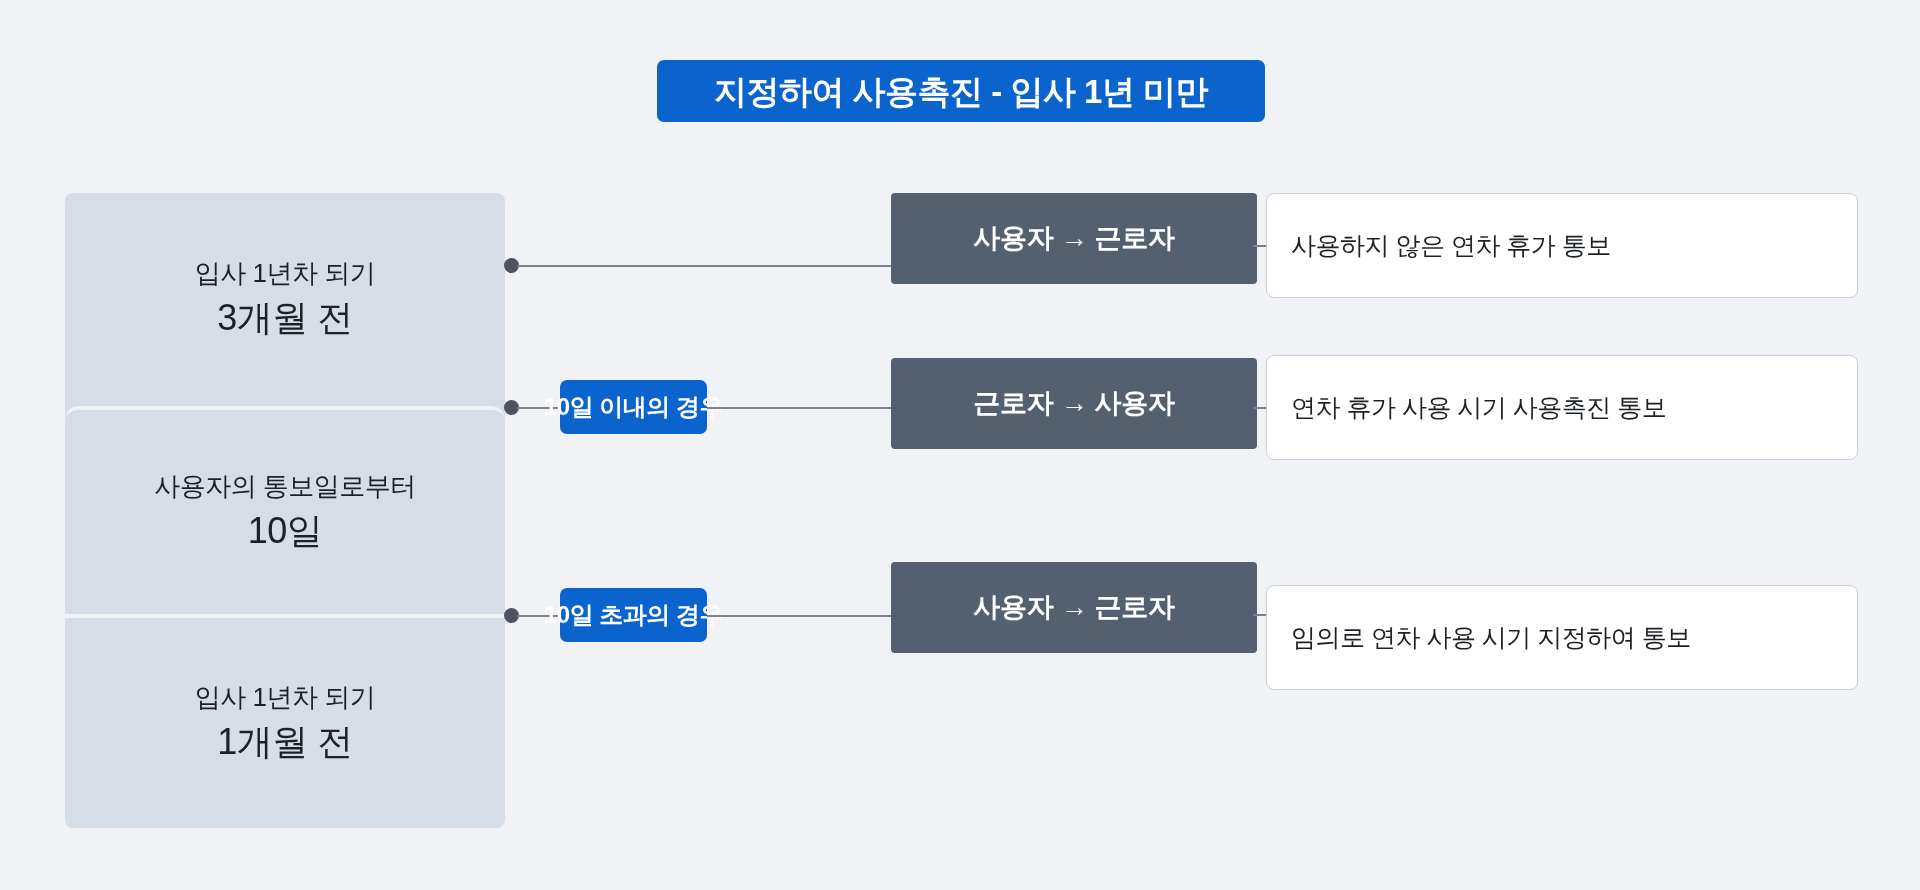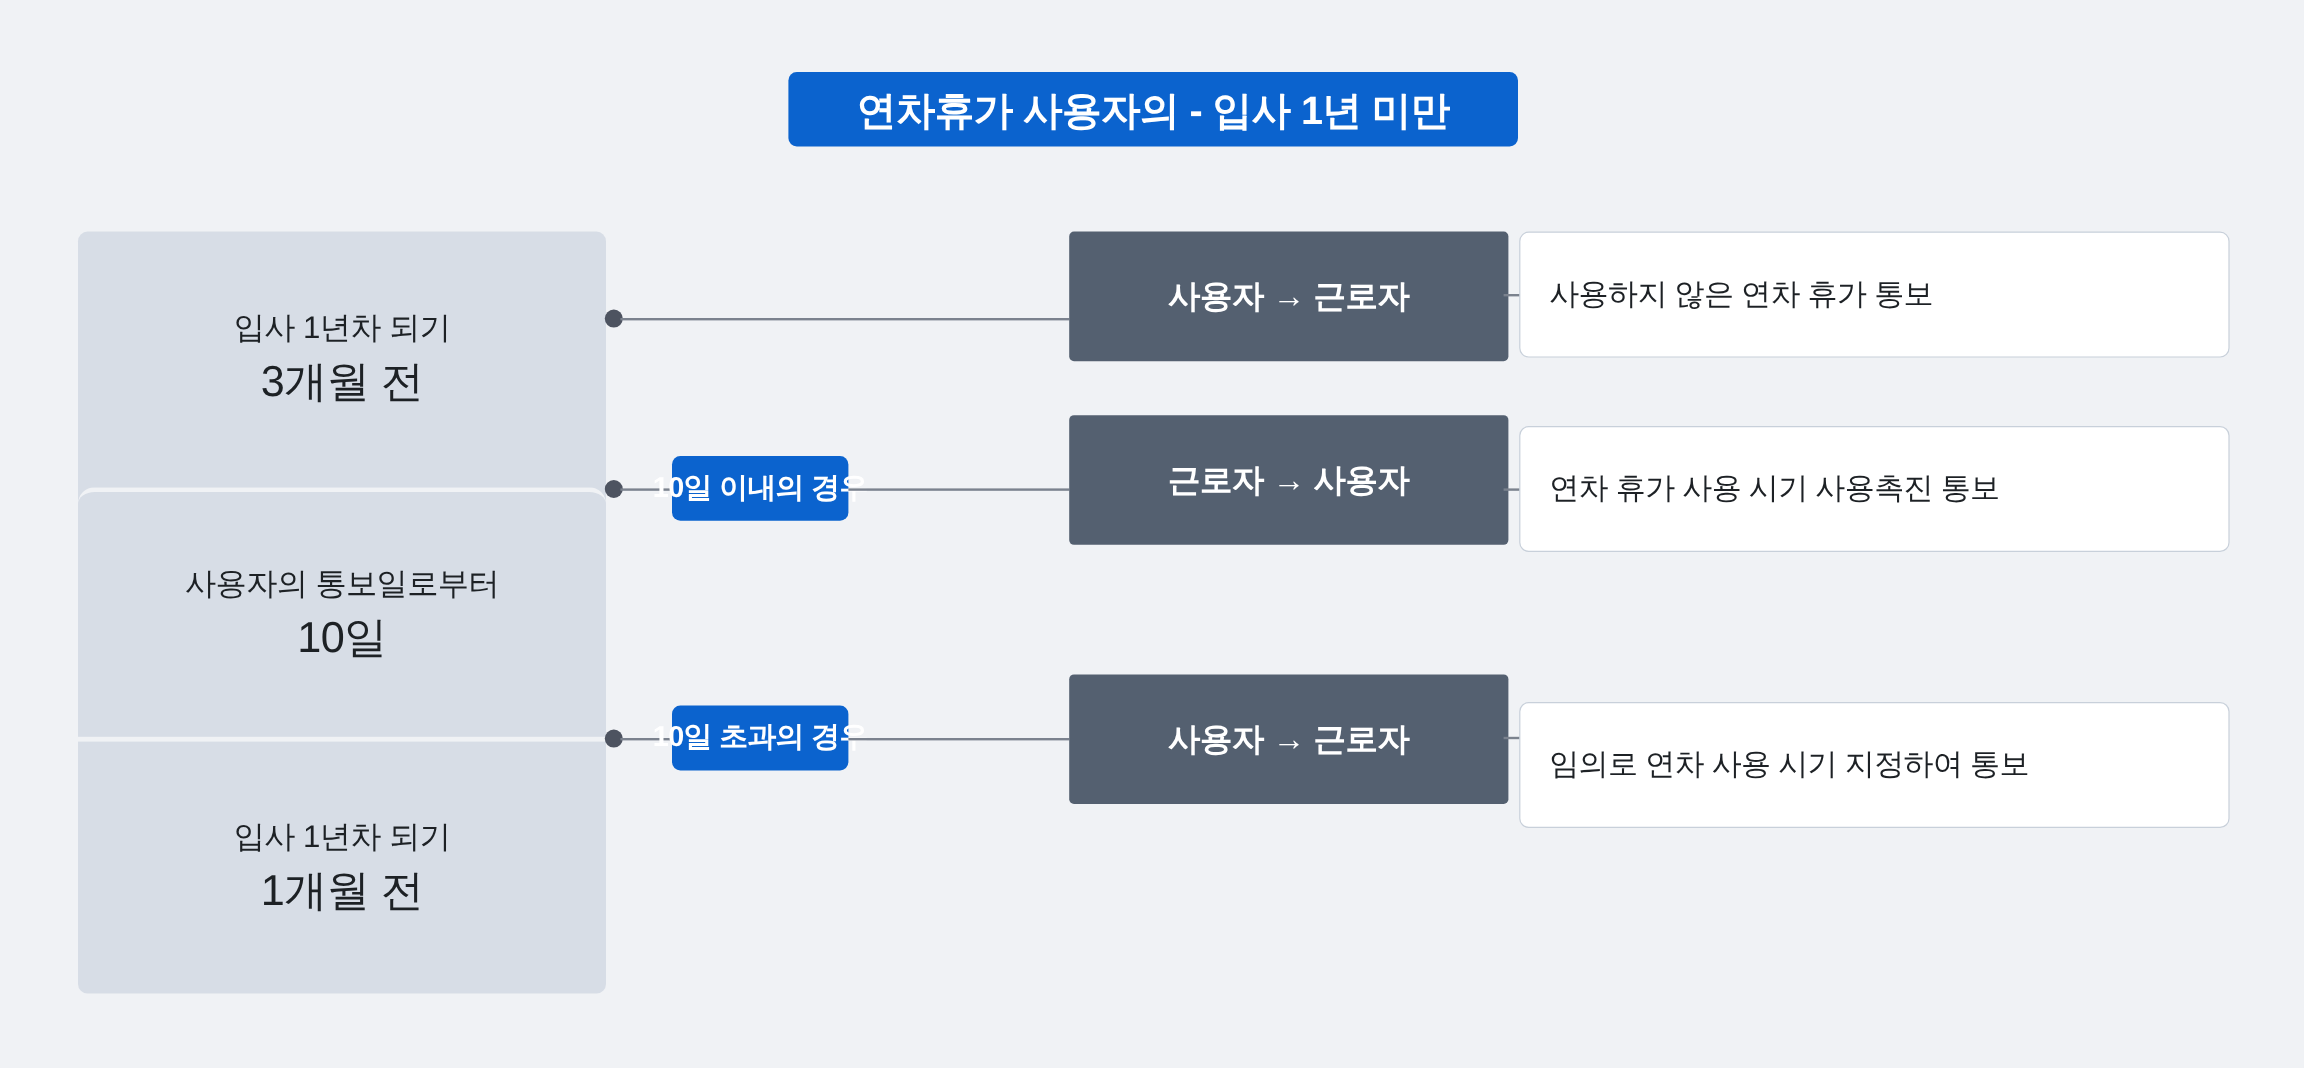--- a/index.html
+++ b/index.html
@@ -130,21 +130,21 @@
     letter-spacing: -0.5px;
     line-height: 1;
     white-space: nowrap;
   }
 
   
   .actor-box {
     position: absolute;
     left: 891px;
     width: 366px;
-    height: 108px;
+    height: 91px;
     background: #546070;
     border-radius: 4px;
     display: flex;
     align-items: center;
     justify-content: center;
     box-sizing: border-box;
   }
   .actor-box .actor-text {
     color: #ffffff;
     font-size: 27px;
@@ -176,21 +176,21 @@
     line-height: 1.3;
     white-space: nowrap;
   }
 </style>
 </head>
 <body>
 
 <div id="canvas">
 
   <div class="title-badge">
-    <span class="title-text">연차휴가 사용자의 - 입사 1년 미만</span>
+    <span class="title-text">지정하여 사용촉진 - 입사 1년 미만</span>
   </div>
 
   <div class="left-panel">
     <div class="phase p1">
       <span class="line1">입사 1년차 되기</span>
       <span class="line2">3개월 전</span>
     </div>
     <div class="phase p2">
       <span class="line1">사용자의 통보일로부터</span>
       <span class="line2">10일</span>
@@ -212,21 +212,21 @@
     <span class="desc-text">사용하지 않은 연차 휴가 통보</span>
   </div>
 
   <div class="dot" style="left:504px; top:400px;"></div>
   <div class="hline thin" style="left:517px; top:407px; width:43px;"></div>
   <div class="pill" style="left:560px; top:380px; width:147px;">
     <span class="pill-text">10일 이내의 경우</span>
   </div>
   <div class="hline thin" style="left:707px; top:407px; width:184px;"></div>
 
-  <div class="actor-box" style="top:346px;">
+  <div class="actor-box" style="top:358px;">
     <span class="actor-text">근로자  →  사용자</span>
   </div>
   <div class="stub" style="left:1253px; top:407px; width:14px; background:#7b828e;"></div>
   <div class="desc-box" style="top:355px;">
     <span class="desc-text">연차 휴가 사용 시기 사용촉진 통보</span>
   </div>
 
   <div class="dot" style="left:504px; top:608px;"></div>
   <div class="hline thin" style="left:517px; top:615px; width:43px;"></div>
   <div class="pill" style="left:560px; top:588px; width:147px;">

